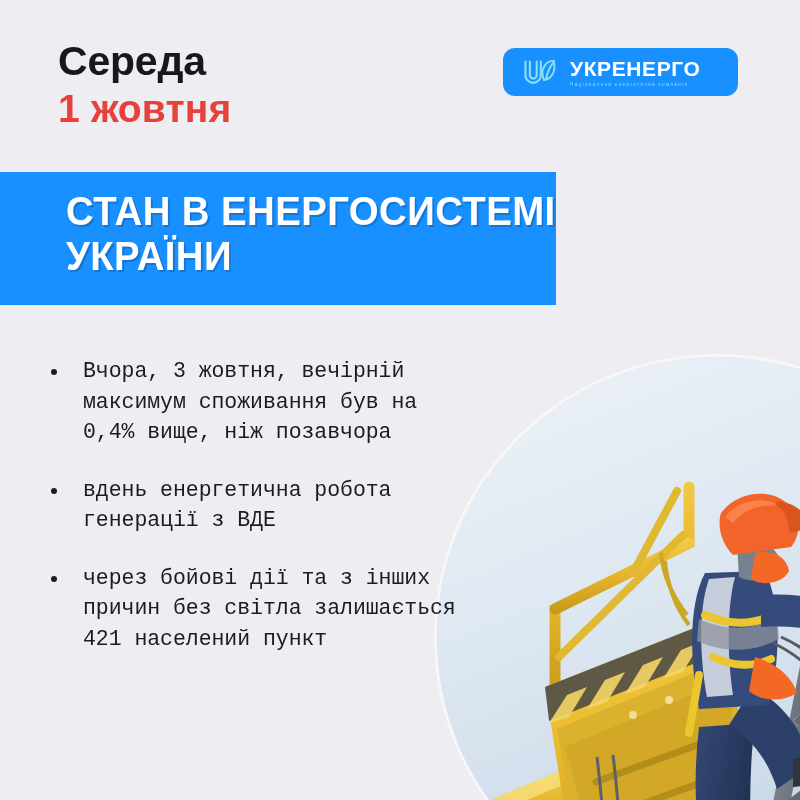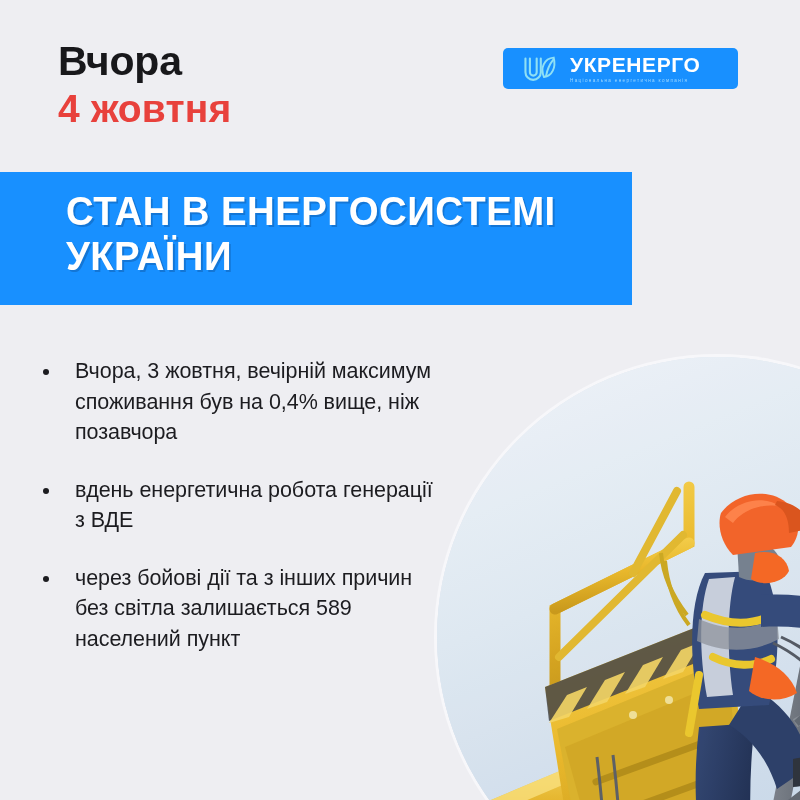--- a/index.html
+++ b/index.html
@@ -44,23 +44,23 @@
     line-height: 1.15;
     margin-top: 4px;
     white-space: nowrap;
   }
 
   .logo-badge {
     position: absolute;
     left: 503px;
     top: 48px;
     width: 235px;
-    height: 41px;
+    height: 48px;
     background: #1890ff;
-    border-radius: 5px;
+    border-radius: 12px;
     display: flex;
     align-items: center;
     padding-left: 16px;
     box-sizing: border-box;
   }
   .logo-mark {
     width: 42px;
     height: 34px;
     flex: 0 0 auto;
     margin-right: 9px;
@@ -88,45 +88,46 @@
     white-space: nowrap;
     transform: scaleY(1.05);
     transform-origin: left top;
   }
 
   
   .title-banner {
     position: absolute;
     left: 0;
     top: 172px;
-    width: 632px;
+    width: 556px;
     height: 133px;
     background: #1890ff;
     box-sizing: border-box;
     padding: 17px 0 18px 66px;
   }
   .title-line {
     color: #ffffff;
     font-size: 40px;
     font-weight: 700;
     line-height: 1.12;
     letter-spacing: 0.4px;
     transform: scaleX(0.96);
     transform-origin: left center;
     text-shadow: 2px 2px 0 rgba(10,60,120,0.30);
     white-space: nowrap;
   }
 
   
   .bullets {
     position: absolute;
-    left: 38px;
+    left: 46px;
     top: 356px;
     width: 410px;
     z-index: 4;
+    font-family: Liberation Mono, monospace;
   }
   .bullet-item {
     position: relative;
     padding-left: 37px;
     margin-bottom: 27px;
   }
   .bullet-item:last-child { margin-bottom: 0; }
   .bullet-dot {
     position: absolute;
     left: 5px;
@@ -163,22 +164,22 @@
     overflow: hidden;
   }
   .photo svg { display: block; width: 100%; height: 100%; }
 </style>
 </head>
 <body>
 
 <div class="poster">
 
   <div class="date-block">
-    <div class="date-weekday">Вчора</div>
-    <div class="date-day">4 жовтня</div>
+    <div class="date-weekday">Середа</div>
+    <div class="date-day">1 жовтня</div>
   </div>
 
   <div class="logo-badge">
     <span class="logo-mark">
       <svg viewBox="0 0 52 42" xmlns="http://www.w3.org/2000/svg" aria-hidden="true">
         <g fill="none" stroke="#8fe0f5" stroke-width="2.6" stroke-linecap="round">
           <path d="M8 8 V25 a9.5 9.5 0 0 0 19 0 V8"></path>
           <path d="M13.5 8 V25 a4.2 4.2 0 0 0 8.4 0 V8"></path>
         </g>
         <g fill="none" stroke="#8fe0f5" stroke-width="2.4" stroke-linecap="round">
@@ -386,17 +387,17 @@
     <div class="bullet-item">
       <span class="bullet-dot"></span>
       <div class="bullet-text">Вчора, 3 жовтня, вечірній максимум споживання був на 0,4% вище, ніж позавчора</div>
     </div>
     <div class="bullet-item">
       <span class="bullet-dot"></span>
       <div class="bullet-text">вдень енергетична робота генерації з ВДЕ</div>
     </div>
     <div class="bullet-item">
       <span class="bullet-dot"></span>
-      <div class="bullet-text">через бойові дії та з інших причин без світла залишається 589 населений пункт</div>
+      <div class="bullet-text">через бойові дії та з інших причин без світла залишається 421 населений пункт</div>
     </div>
   </div>
 
 </div>
 
 </body></html>

